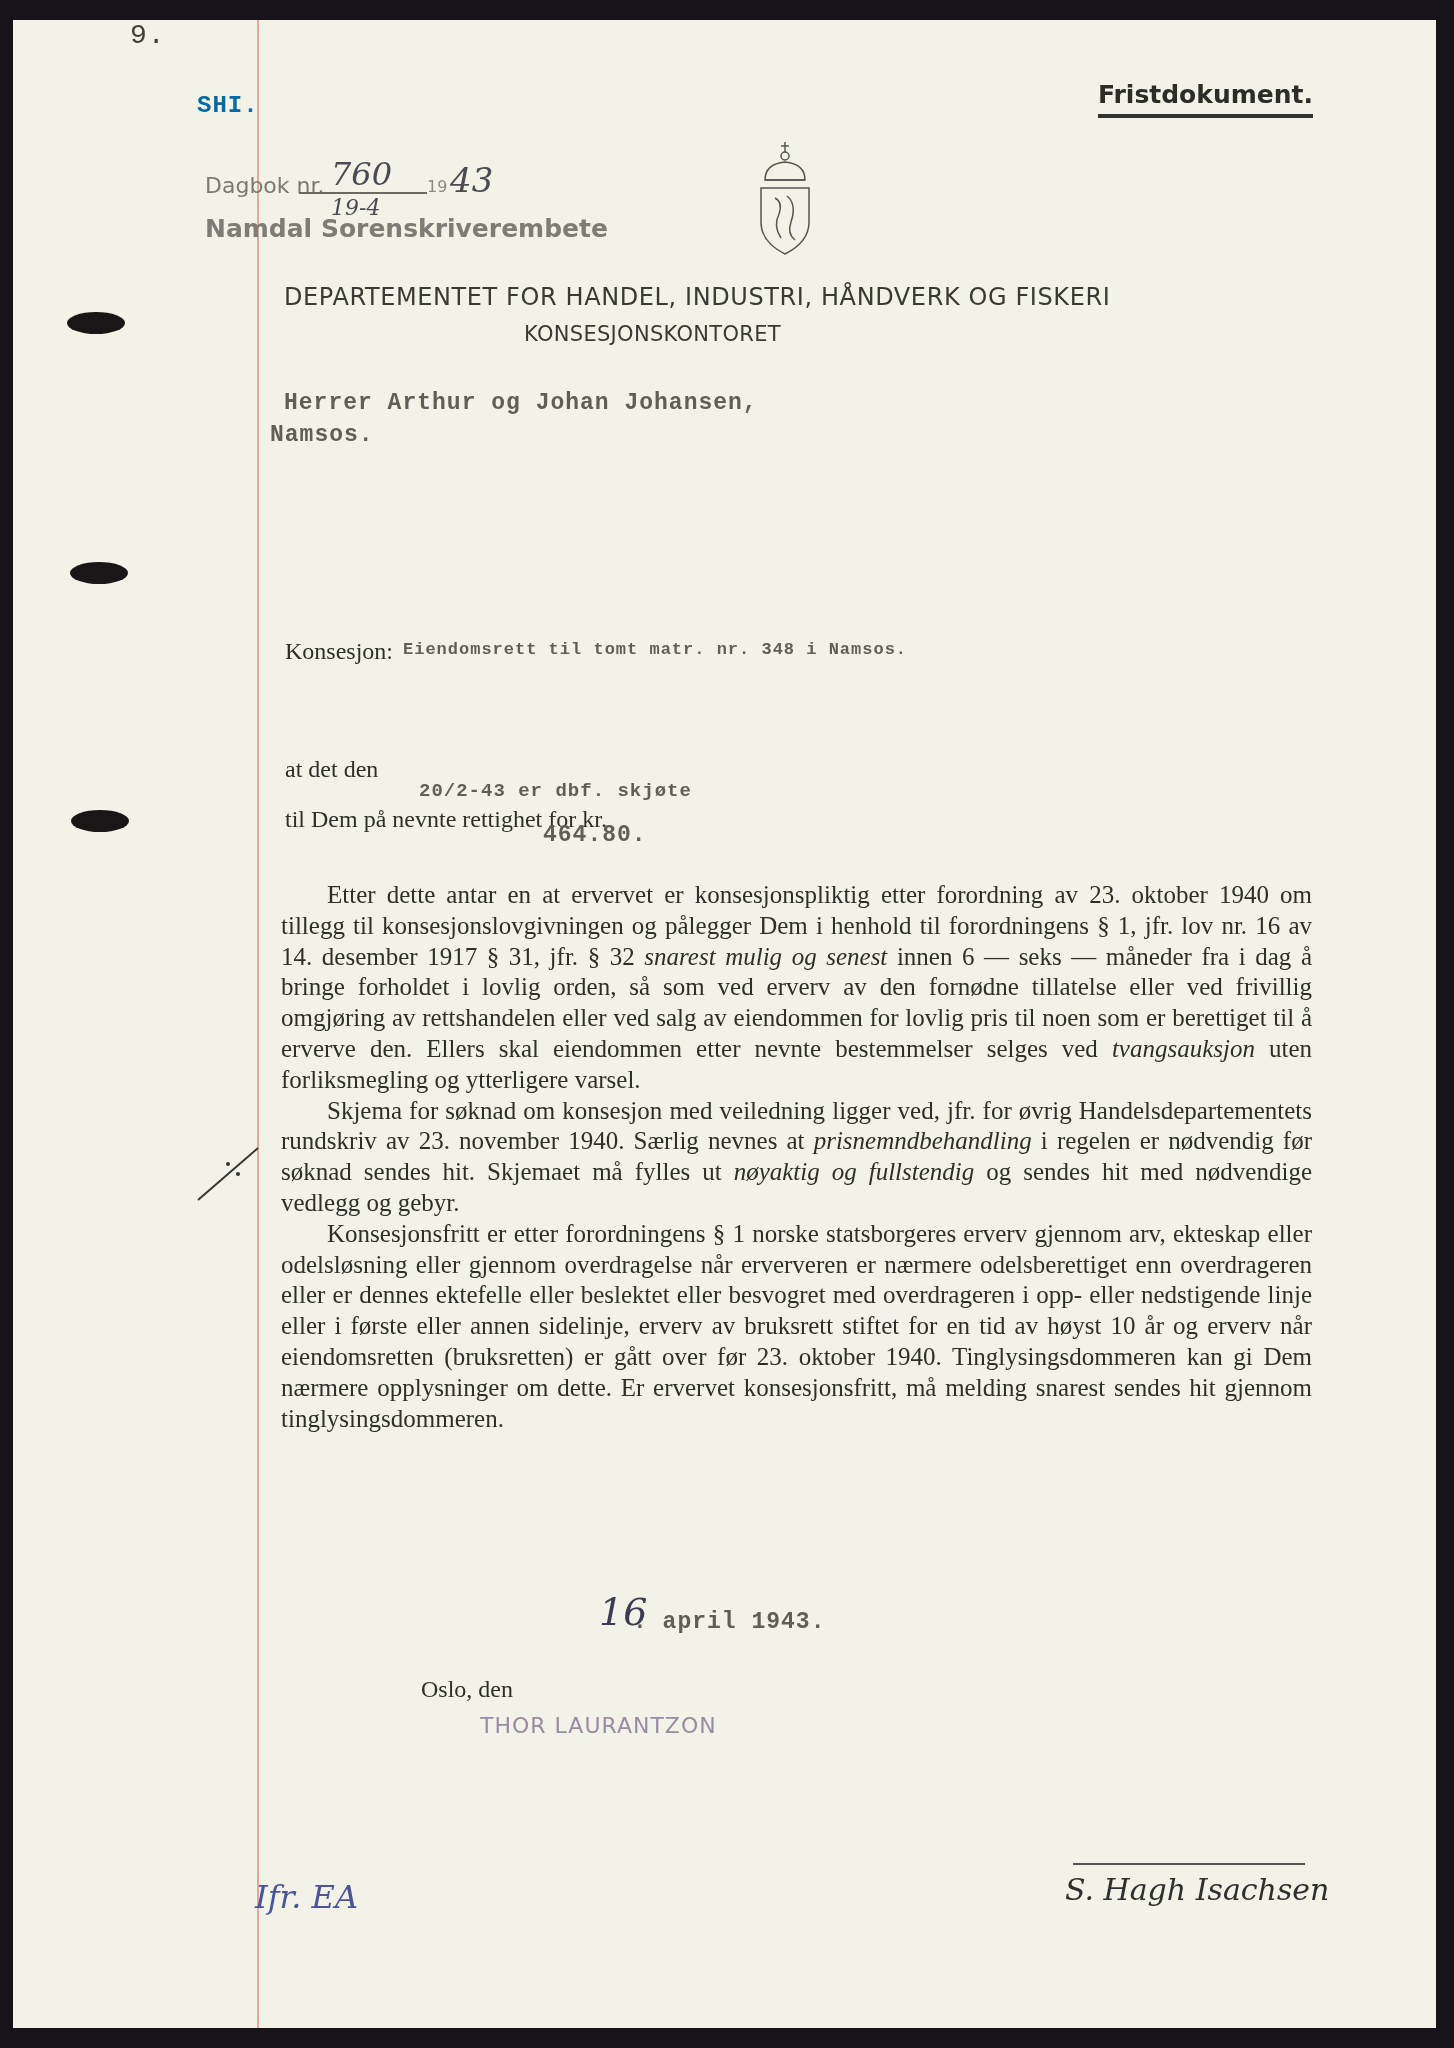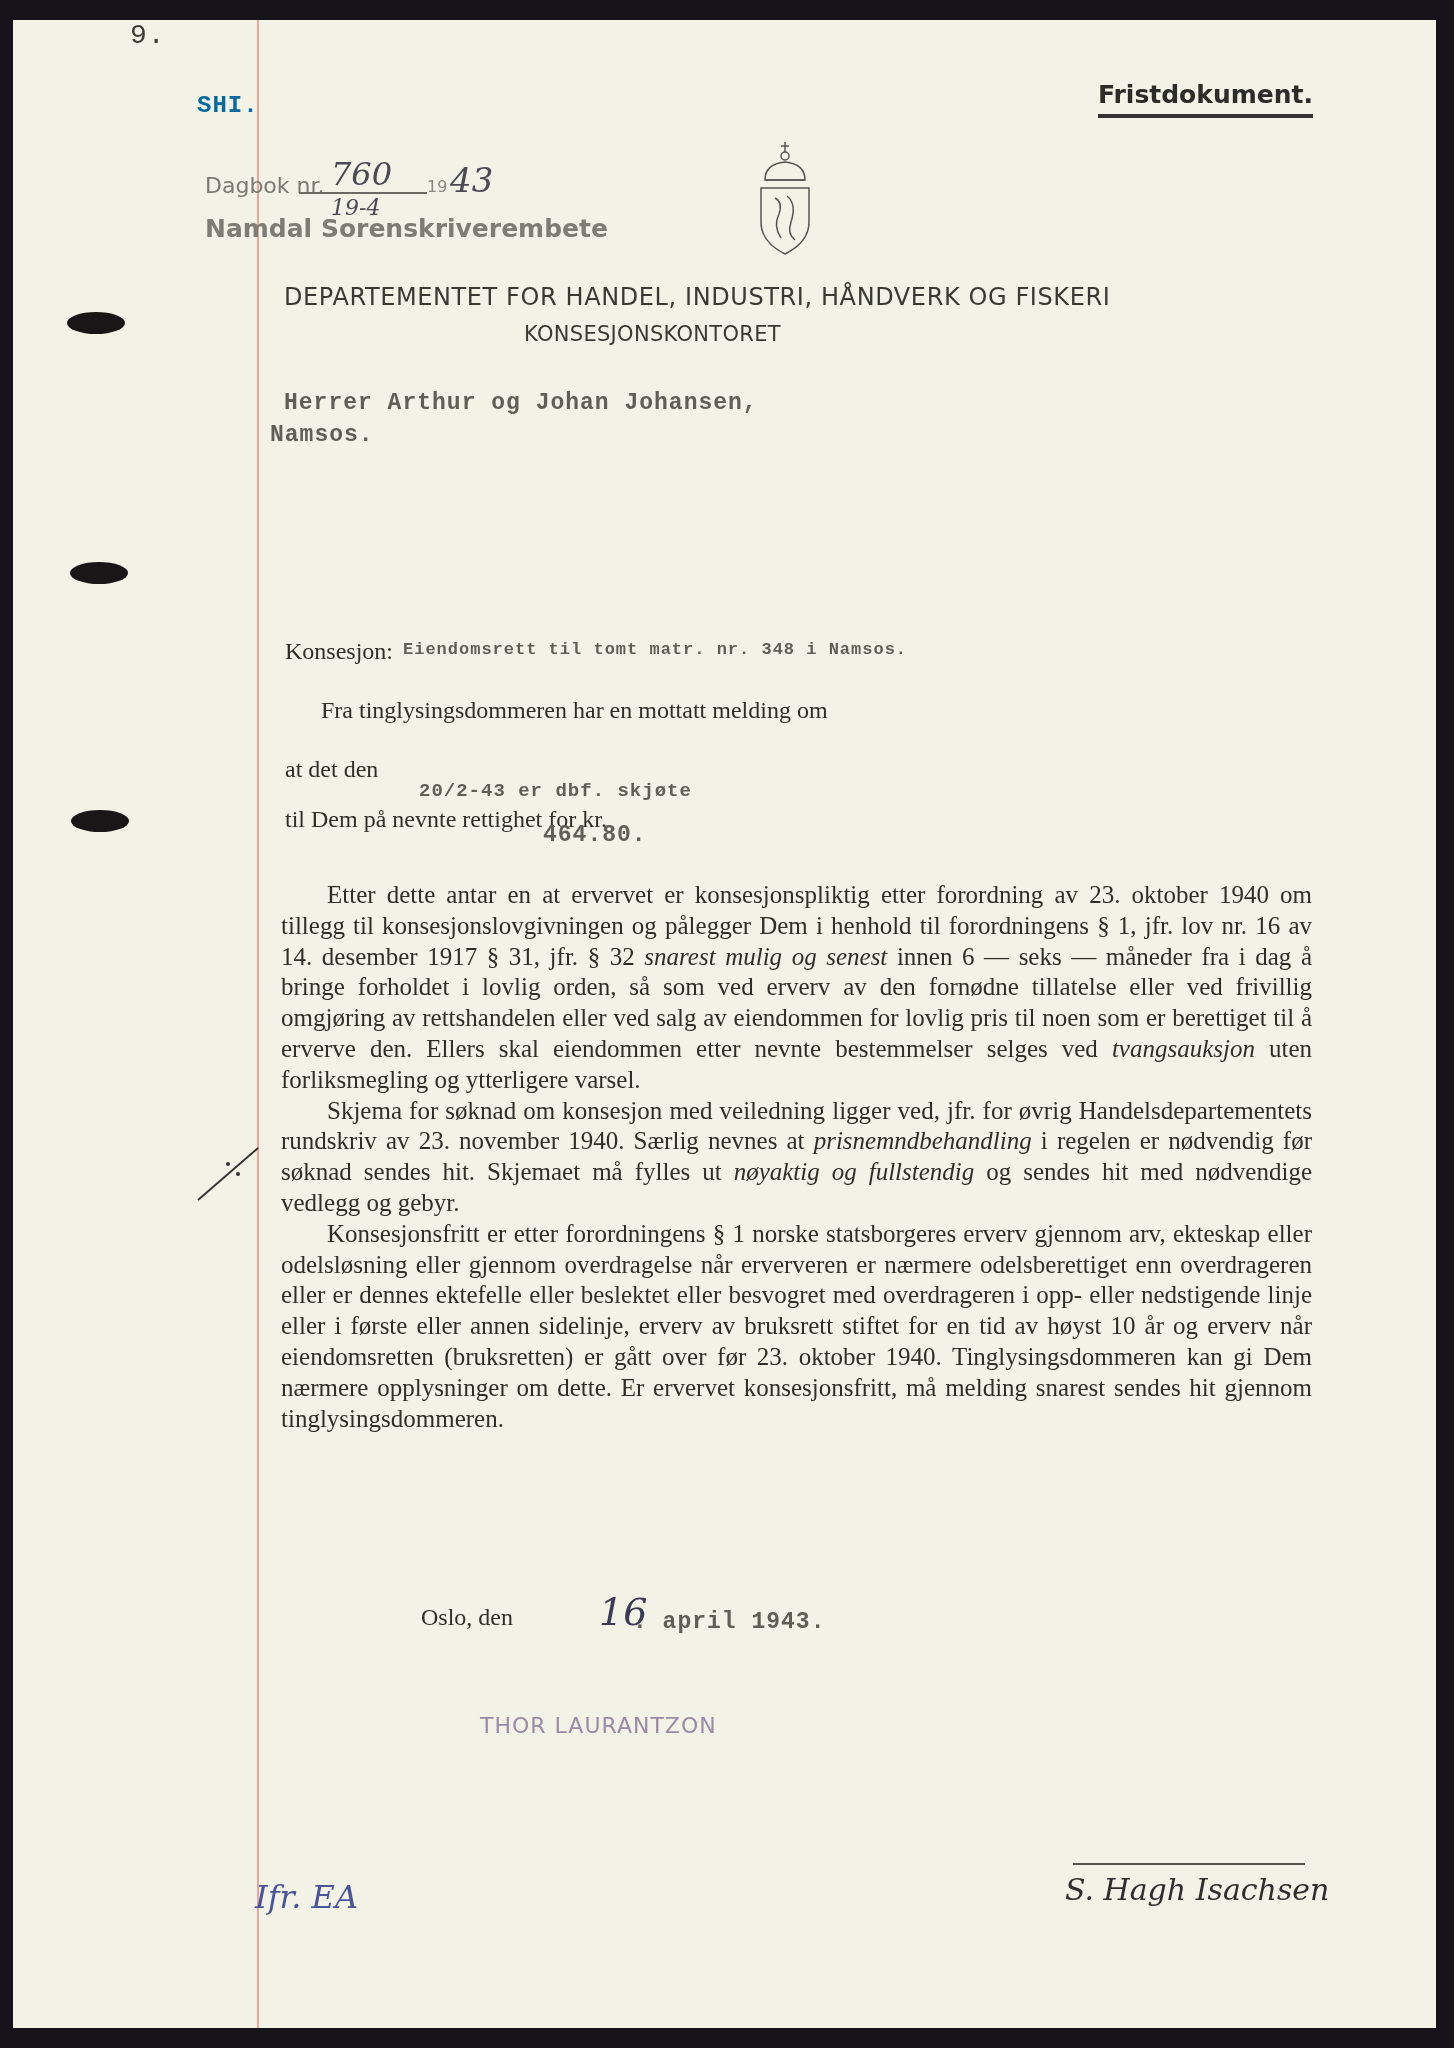--- a/index.html
+++ b/index.html
@@ -54,41 +54,40 @@
 
   <div class="abs sans" style="left:271px;top:263px;font-size:24px;letter-spacing:0.6px;">DEPARTEMENTET FOR HANDEL, INDUSTRI, HÅNDVERK OG FISKERI</div>
   <div class="abs sans" style="left:511px;top:302px;font-size:21px;letter-spacing:0.3px;">KONSESJONSKONTORET</div>
 
   <div class="abs typed" style="left:271px;top:370px;font-size:23px;">Herrer Arthur og Johan Johansen,</div>
   <div class="abs typed" style="left:257px;top:402px;font-size:23px;">Namsos.</div>
 
   <div class="abs serif" style="left:272px;top:618px;font-size:24px;">Konsesjon:</div>
   <div class="abs typed" style="left:390px;top:620px;font-size:17px;">Eiendomsrett til tomt matr. nr. 348 i Namsos.</div>
 
-  <div class="abs serif" style="left:308px;top:677px;font-size:24px;">Fra tinglysingsdommeren har en mottatt melding om</div>
   <div class="abs serif" style="left:272px;top:736px;font-size:24px;">at det den</div>
   <div class="abs typed" style="left:406px;top:740px;font-size:19px;margin-top:20px;">20/2-43 er dbf. skjøte</div>
   <div class="abs serif" style="left:272px;top:786px;font-size:24px;">til Dem på nevnte rettighet for kr.</div>
   <div class="abs typed" style="left:530px;top:802px;font-size:23px;">464.80.</div>
 
   <div class="body-text" style="top:860px;">
     <p><span>Etter dette antar en at ervervet er konsesjonspliktig etter forordning av 23. oktober 1940 om tillegg til konsesjonslovgivningen og pålegger Dem i henhold til forordningens § 1, jfr. lov nr. 16 av 14. desember 1917 § 31, jfr. § 32 </span><em>snarest mulig og senest</em><span> innen 6 — seks — måneder fra i dag å bringe forholdet i lovlig orden, så som ved erverv av den fornødne tillatelse eller ved frivillig omgjøring av rettshandelen eller ved salg av eiendommen for lovlig pris til noen som er berettiget til å erverve den. Ellers skal eiendommen etter nevnte bestemmelser selges ved </span><em>tvangsauksjon</em><span> uten forliksmegling og ytterligere varsel.</span></p>
     <p><span>Skjema for søknad om konsesjon med veiledning ligger ved, jfr. for øvrig Handelsdepartementets rundskriv av 23. november 1940. Særlig nevnes at </span><em>prisnemndbehandling</em><span> i regelen er nødvendig før søknad sendes hit. Skjemaet må fylles ut </span><em>nøyaktig og fullstendig</em><span> og sendes hit med nødvendige vedlegg og gebyr.</span></p>
     <p>Konsesjonsfritt er etter forordningens § 1 norske statsborgeres erverv gjennom arv, ekteskap eller odelsløsning eller gjennom overdragelse når erververen er nærmere odelsberettiget enn overdrageren eller er dennes ektefelle eller beslektet eller besvogret med overdrageren i opp- eller nedstigende linje eller i første eller annen sidelinje, erverv av bruksrett stiftet for en tid av høyst 10 år og erverv når eiendomsretten (bruksretten) er gått over før 23. oktober 1940. Tinglysingsdommeren kan gi Dem nærmere opplysninger om dette. Er ervervet konsesjonsfritt, må melding snarest sendes hit gjennom tinglysingsdommeren.</p>
   </div>
 
   <div class="abs" style="left:183px;top:1124px;">
     <svg width="70" height="60" viewBox="0 0 70 60">
         <line x1="2" y1="56" x2="62" y2="4" stroke="#333" stroke-width="2"></line>
         <circle cx="32" cy="20" r="2" fill="#333"></circle>
         <circle cx="42" cy="30" r="2" fill="#333"></circle>
       </svg>
   </div>
 
-  <div class="abs serif" style="left:408px;top:1584px;font-size:24px;">Oslo, den</div>
+  <div class="abs serif" style="left:408px;top:1656px;font-size:24px;">Oslo, den</div>
   <div class="abs hand" style="left:586px;top:1570px;font-size:38px;color:#3b3b55;">16</div>
   <div class="abs typed" style="left:620px;top:1589px;font-size:23px;">. april 1943.</div>
 
   <div class="abs stamp" style="left:467px;top:1693px;">THOR LAURANTZON</div>
 
   <div class="abs" style="left:1060px;top:1843px;width:232px;border-bottom:2px solid #555;"></div>
   <div class="abs hand" style="left:1052px;top:1852px;font-size:30px;color:#2f2f2f;">S. Hagh Isachsen</div>
   <div class="abs hand" style="left:242px;top:1858px;font-size:32px;color:#4a5599;">Ifr. EA</div>
 </div>
 

